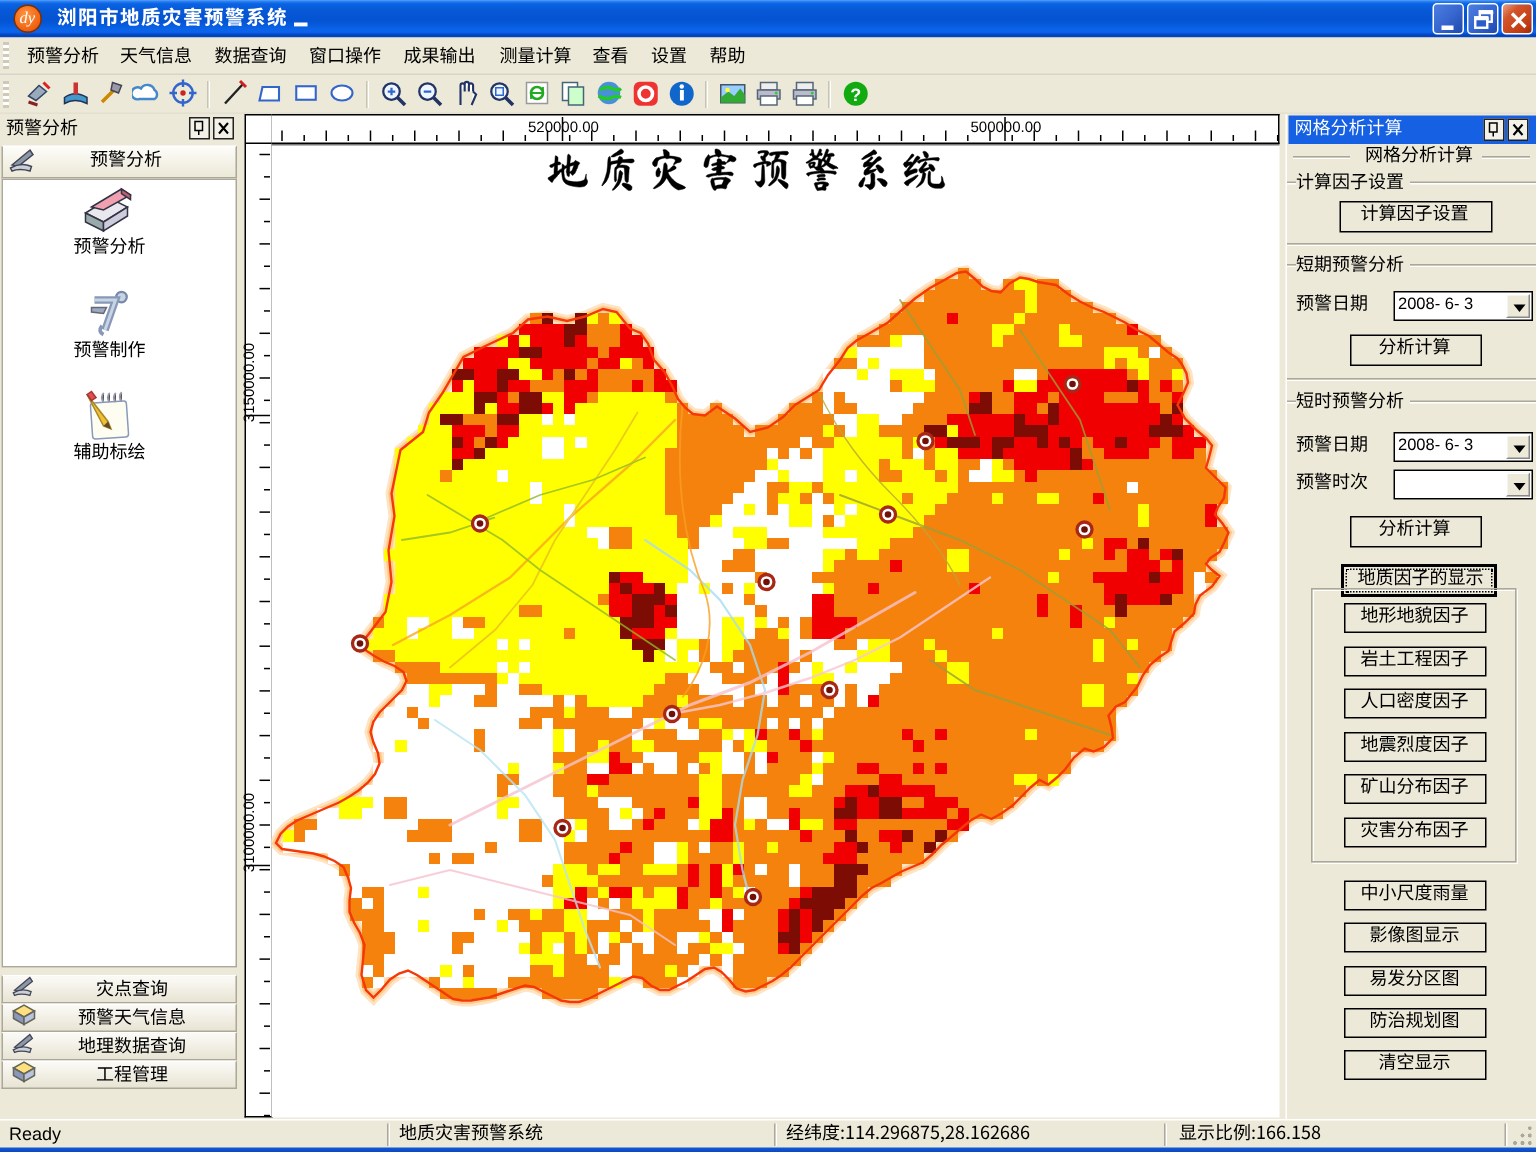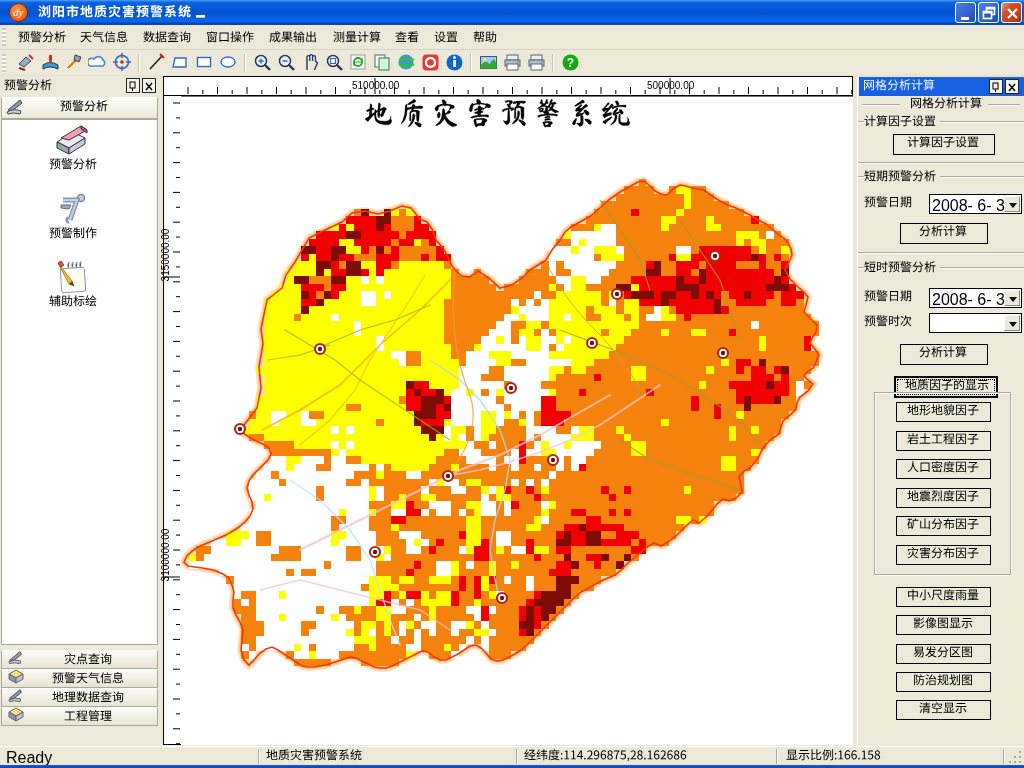--- a/index.html
+++ b/index.html
@@ -17,37 +17,37 @@
 .ti{margin:0 1.5px}
 .tsep{width:2px;height:18px;border-left:1px solid #c8c4b4;border-right:1px solid #fff;margin:0 4px}
 .grip{position:absolute;left:2px;width:4px;height:18px;top:4px;
  background:repeating-linear-gradient(180deg,#cfcab8 0 2px,#fff 2px 4px)}
 #leftpanel{position:absolute;left:0;top:76px;width:160px;height:670px;background:#ece9d8}
 #lp-head{position:absolute;left:0;top:0;width:160px;height:21px}
 .smallbtn{position:absolute;top:2px;width:14px;height:15px;background:#f4f2e8;border:1px solid #222}
 #lp-bar{position:absolute;left:1px;top:21px;width:157px;height:22px;background:linear-gradient(180deg,#fdfcf8,#ece9d8);border:1px solid #aca899;border-top-color:#fff}
 #lp-white{position:absolute;left:1px;top:43px;width:157px;height:526px;background:#fff;border:1px solid #aca899}
 .lp-item{position:absolute;left:1px;width:157px;height:19px;background:linear-gradient(180deg,#fbfaf6,#e8e4d4);border:1px solid #aca899;border-top-color:#fff}
-#statusbar{position:absolute;left:0;top:746px;width:1024px;height:19px;background:#ece9d8;border-top:1px solid #fff;font-size:16px;color:#000}
+#statusbar{position:absolute;left:0;top:746px;width:1024px;height:19px;background:#ece9d8;border-top:1px solid #fff;font-size:12px;color:#000}
 .ssep{position:absolute;top:2px;height:15px;width:1px;background:#aca899;box-shadow:1px 0 0 #fff}
 #bottomedge{position:absolute;left:0;top:765px;width:1024px;height:3px;background:linear-gradient(180deg,#1559d2,#0b48c4)}
 #corner{position:absolute;left:163px;top:76px;width:19px;height:20px;background:#fff;border:1px solid #000}
 #rulertop{position:absolute;left:181px;top:76px;width:672px;height:20px;background:#fff;border:1px solid #000;border-left:none}
 #rulerleft{position:absolute;left:163px;top:96px;width:19px;height:649px;background:#fff;border:1px solid #000;border-top:none}
 #canvas{position:absolute;left:181px;top:96px;width:672px;height:649px;background:#fff;border-top:1px solid #777;}
 .rlabel{position:absolute;font-size:10px;font-family:"Liberation Sans";color:#000}
 #rightpanel{position:absolute;left:857px;top:76px;width:167px;height:670px;background:#ece9d8;border-left:1px solid #fff}
 #rp-title{position:absolute;left:1px;top:1px;width:166px;height:19px;background:#1660e4}
 .etch{position:absolute;border-top:1px solid #aca899;box-shadow:0 1px 0 #fff}
 .etchbox{position:absolute;border:1px solid #aca899;box-shadow:inset 1px 1px 0 #fff, 1px 1px 0 #fff}
 .pbtn{position:absolute;background:#ece9d8;border:1px solid #000}
 .combo{position:absolute;background:#fff;border:1px solid #000;height:20px}
 .combo .dd{position:absolute;right:1px;top:1px;width:16px;height:16px;background:#ece9d8;border:1px solid #fff;border-right-color:#888;border-bottom-color:#888}
 .combo .dd:after{content:"";position:absolute;left:4px;top:6px;border:4px solid transparent;border-top:5px solid #000}
-.ctext{position:absolute;font-size:16px;font-family:"Liberation Sans"}
+.ctext{position:absolute;font-size:11px;font-family:"Liberation Sans"}
 </style></head><body>
 <div id="titlebar">
     <div id="appico"></div>
     <div class="wbtn" id="btnmin" style="left:955px">
       <svg width="21" height="21">
         <rect x="5" y="14" width="8" height="3" fill="#fff"></rect>
       </svg>
     </div>
     <div class="wbtn" id="btnmax" style="left:978px">
       <svg width="21" height="21">
@@ -1545,21 +1545,21 @@
       <line x1="173" y1="699.0" x2="180" y2="699.0"></line>
       <line x1="176" y1="713.9" x2="180" y2="713.9"></line>
       <line x1="173" y1="728.8" x2="180" y2="728.8"></line>
       <line x1="176" y1="743.7" x2="180" y2="743.7"></line>
       <line x1="164" y1="277" x2="180" y2="277"></line>
       <line x1="164" y1="577" x2="180" y2="577"></line>
     </g>
     <text x="169" y="255" transform="rotate(-90 169 255)" text-anchor="middle" font-family="Liberation Sans" font-size="10" fill="#000">3150000.00</text>
     <text x="169" y="555" transform="rotate(-90 169 555)" text-anchor="middle" font-family="Liberation Sans" font-size="10" fill="#000">3100000.00</text>
   </svg>
-<div class="rlabel" style="left:352px;top:80px">510000.00</div>
+<div class="rlabel" style="left:352px;top:80px">520000.00</div>
 <div class="rlabel" style="left:647px;top:80px">500000.00</div>
 <div id="rightpanel">
     <div id="rp-title"></div>
     <div class="smallbtn" style="left:131px;top:3px"><svg width="12" height="13">
         <rect x="3" y="2" width="5" height="6" fill="none" stroke="#000"></rect>
         <line x1="5.5" y1="8" x2="5.5" y2="11" stroke="#000"></line>
       </svg></div>
     <div class="smallbtn" style="left:147px;top:3px"><svg width="12" height="13">
         <path d="M3 3 L9 10 M9 3 L3 10" stroke="#000" stroke-width="1.4"></path>
       </svg></div>

